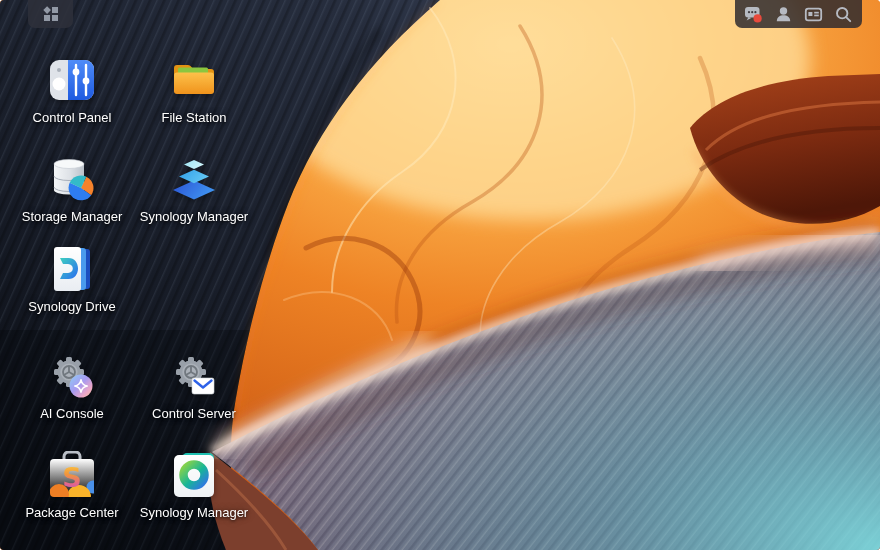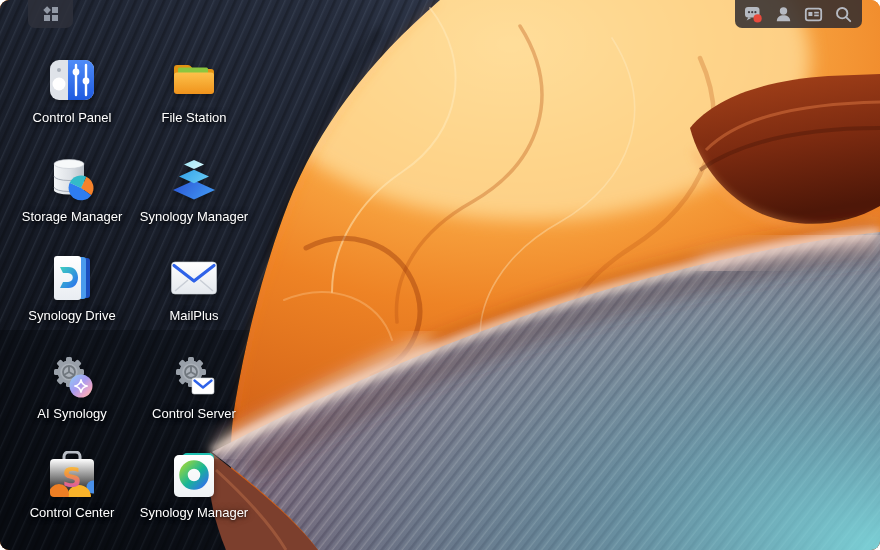--- a/index.html
+++ b/index.html
@@ -1,34 +1,34 @@
 <!DOCTYPE html>
 <html><head>
 <meta charset="utf-8">
 <style>
   html,body{margin:0;padding:0;background:#ffffff;font-family:"Liberation Sans",sans-serif;}
   .stage{width:880px;height:550px;position:relative;}
-  .screen{position:absolute;inset:0;border-radius:9px;overflow:hidden;background:#e07a26;}
+  .screen{position:absolute;inset:0;border-radius:4px;overflow:hidden;background:#e07a26;}
   .wall{position:absolute;left:0;top:0;width:880px;height:550px;}
   
   .menu-btn{position:absolute;left:28px;top:0;width:45px;height:28px;
     background:rgba(46,48,58,0.88);border-radius:0 0 7px 7px;
     display:flex;align-items:center;justify-content:center;cursor:pointer;}
   .tray{position:absolute;right:18px;top:0;height:28px;
     background:rgba(44,41,45,0.84);border-radius:0 0 7px 7px;
     display:flex;align-items:center;padding:0 9px;gap:11px;}
   .tray-ic{width:19px;height:19px;display:flex;align-items:center;justify-content:center;cursor:pointer;}
   
   .app{position:absolute;width:120px;display:flex;flex-direction:column;align-items:center;gap:6px;cursor:pointer;}
   .app .art{width:50px;height:50px;display:flex;align-items:center;justify-content:center;
     filter:drop-shadow(0 2px 3px rgba(0,0,0,0.35));}
   .app .label{color:#fff;font-size:13px;line-height:14px;white-space:nowrap;
     text-shadow:0 1px 3px rgba(0,0,0,0.8),0 0 8px rgba(0,0,0,0.45);}
   .c1{left:12px;} .c2{left:134px;}
-  .r1{top:55px;} .r2{top:154px;} .r3{top:253px;} .r4{top:351px;} .r5{top:450px;}
+  .r1{top:55px;} .r2{top:154px;} .r3{top:244px;} .r4{top:351px;} .r5{top:450px;}
 </style>
 </head>
 <body>
 
 <div class="stage">
 <div class="screen">
 
   <svg class="wall" width="880" height="550" viewBox="0 0 880 550" preserveAspectRatio="none">
     <defs>
       <radialGradient id="baseGlow" cx="58%" cy="8%" r="80%">
@@ -270,36 +270,20 @@
         </defs>
         <rect x="16" y="4" width="26" height="40" rx="3" fill="#1c4fc0"></rect>
         <rect x="12" y="3" width="26" height="42" rx="3" fill="#4a9bed"></rect>
         <rect x="6" y="2" width="27" height="44" rx="3" fill="url(#driveCard)"></rect>
         <path d="M12,13 h8.5 c6,0 9.5,4.8 9.5,10.5 c0,5.7 -3.5,10.5 -9.5,10.5 h-8.5 l3,-6 h5 c3.2,0 4.8,-2.2 4.8,-4.5 c0,-2.3 -1.6,-4.5 -4.8,-4.5 h-5 z" fill="url(#driveD)"></path>
       </svg>
     </div>
     <div class="label">Synology Drive</div>
   </div>
 
-  <div class="app c2 r3">
-    <div class="art">
-      <svg width="48" height="48" viewBox="0 0 48 48">
-        <defs>
-          <linearGradient id="envG" x1="0" y1="0" x2="0" y2="1">
-            <stop offset="0%" stop-color="#ffffff"></stop>
-                <stop offset="100%" stop-color="#e4e8ed"></stop>
-          </linearGradient>
-        </defs>
-        <rect x="1.5" y="8" width="45" height="32" rx="3.5" fill="url(#envG)" stroke="#d2d6dc" stroke-width="0.6"></rect>
-        <path d="M5,37 L18,26 M43,37 L30,26" stroke="#c9ced6" stroke-width="1.5" fill="none"></path>
-        <path d="M4,11.5 L24,27 L44,11.5" stroke="#2e62e8" stroke-width="3.2" fill="none" stroke-linecap="round" stroke-linejoin="round"></path>
-      </svg>
-    </div>
-    <div class="label">MailPlus</div>
-  </div>
 
   <div class="app c1 r4">
     <div class="art">
       <svg width="48" height="48" viewBox="0 0 48 48">
         <defs>
           <linearGradient id="aiGrad" x1="0" y1="0" x2="1" y2="1">
             <stop offset="0%" stop-color="#8ecff8"></stop>
                 <stop offset="45%" stop-color="#a79af0"></stop>
             <stop offset="75%" stop-color="#eba6c8"></stop>
                 <stop offset="100%" stop-color="#f7c49a"></stop>
@@ -320,21 +304,21 @@
           <circle r="8.6" fill="#abb1b9"></circle>
           <circle r="6" fill="none" stroke="#71787f" stroke-width="1.8"></circle>
           <line x1="0" y1="-6" x2="0" y2="0" stroke="#71787f" stroke-width="1.8"></line>
           <line x1="0" y1="0" x2="-5.1" y2="3" stroke="#71787f" stroke-width="1.8"></line>
           <line x1="0" y1="0" x2="5.1" y2="3" stroke="#71787f" stroke-width="1.8"></line>
         </g>
         <circle cx="33" cy="34" r="11.5" fill="url(#aiGrad)"></circle>
         <path d="M33,27.8 Q34,33 39.2,34 Q34,35 33,40.2 Q32,35 26.8,34 Q32,33 33,27.8 Z" fill="none" stroke="#ffffff" stroke-width="1.6" stroke-linejoin="round"></path>
       </svg>
     </div>
-    <div class="label">AI Synology</div>
+    <div class="label">AI Console</div>
   </div>
 
   <div class="app c2 r4">
     <div class="art">
       <svg width="48" height="48" viewBox="0 0 48 48">
         <g transform="translate(21,20)">
           <g fill="#99a0a9">
             <rect x="-3" y="-15" width="6" height="7" rx="1.5"></rect>
             <rect x="-3" y="-15" width="6" height="7" rx="1.5" transform="rotate(45)"></rect>
             <rect x="-3" y="-15" width="6" height="7" rx="1.5" transform="rotate(90)"></rect>
@@ -380,21 +364,21 @@
         <rect x="16" y="1" width="16" height="13" rx="4.5" fill="none" stroke="#b9bec6" stroke-width="3"></rect>
         <rect x="2" y="8" width="44" height="38" rx="4" fill="url(#bagG)"></rect>
         <g clip-path="url(#bagClip)">
           <circle cx="45" cy="36" r="6.5" fill="#4a90e8"></circle>
           <circle cx="31" cy="46" r="12" fill="#f9b32a"></circle>
           <circle cx="11" cy="43" r="10" fill="#ef7f24"></circle>
           <text x="24" y="36" text-anchor="middle" font-family="DejaVu Sans, sans-serif" font-size="27" font-weight="bold" fill="url(#sGrad)">S</text>
         </g>
       </svg>
     </div>
-    <div class="label">Control Center</div>
+    <div class="label">Package Center</div>
   </div>
 
   <div class="app c2 r5">
     <div class="art">
       <svg width="48" height="48" viewBox="0 0 48 48">
         <defs>
           <linearGradient id="cardG" x1="0" y1="0" x2="0" y2="1">
             <stop offset="0%" stop-color="#ffffff"></stop>
                 <stop offset="100%" stop-color="#eef1f4"></stop>
           </linearGradient>

